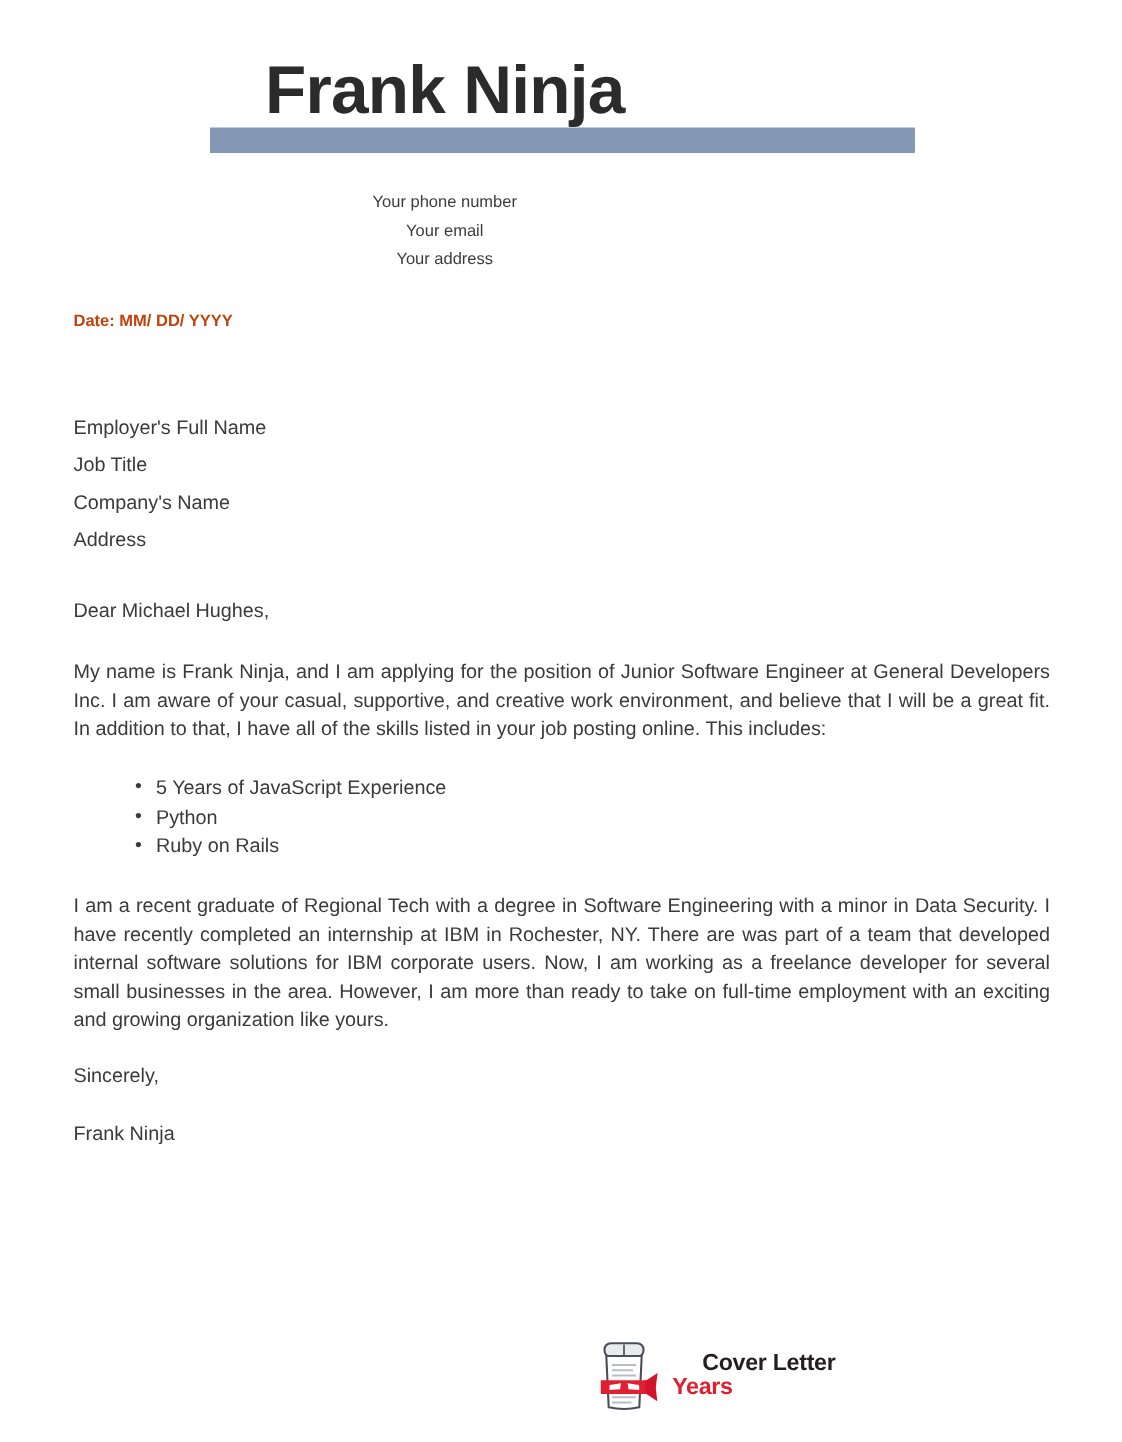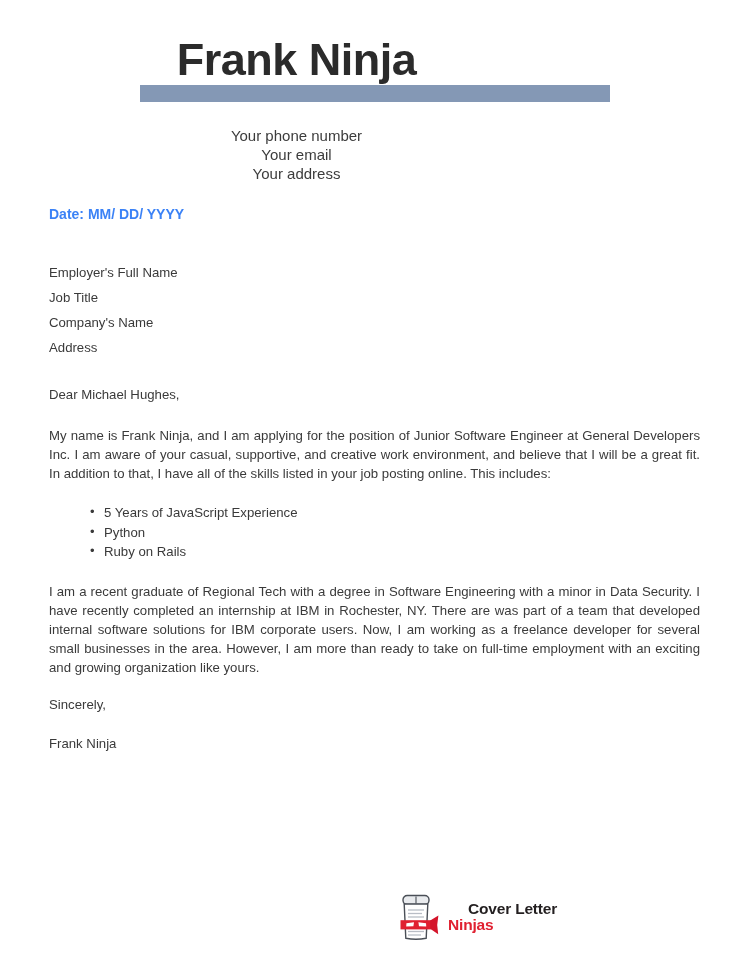--- a/index.html
+++ b/index.html
@@ -48,44 +48,44 @@
     letter-spacing: -0.5px;
     color: #2b2b2b;
     line-height: 1.0;
     z-index: 2;
   }
 
   
   .contact-block {
     margin-top: 14px;
     text-align: center;
-    font-size: 15px;
+    font-size: 11px;
     line-height: 19px;
     color: #3c3c3c;
   }
   .contact-line {
     display: block;
   }
 
   
   .letter-body {
     position: absolute;
     left: 49px;
     top: 205px;
     width: 651px;
     font-size: 13.2px;
     line-height: 19px;
     color: #3a3a3a;
   }
 
   .date-line {
     font-weight: bold;
-    font-size: 14px;
-    color: #3b82f6;
-    margin-bottom: 36px;
+    font-size: 11px;
+    color: #c2410c;
+    margin-bottom: 48px;
   }
 
   .recipient-block {
     margin-bottom: 25px;
   }
   .recipient-line {
     display: block;
     line-height: 25px;
   }
 
@@ -223,17 +223,17 @@
 
       <path d="M7.5 27.2 L38.5 27.2 L38.5 36.4 L7.5 36.4 Z" fill="#e02030"></path>
 
       <path d="M37.2 27.6 L45.4 22.4 L44.2 32.0 L45.2 41.2 L37.2 35.8 Z" fill="#d4142a"></path>
 
       <path d="M13.4 30.3 L21.0 29.2 L20.4 33.2 L13.2 33.6 Z" fill="#ffffff"></path>
       <path d="M25.4 29.2 L33.0 30.3 L33.2 33.6 L26.0 33.2 Z" fill="#ffffff"></path>
     </svg>
     <span class="logo-text">
       <span class="logo-text-top">Cover Letter</span>
-      <span class="logo-text-bottom">Ninjas</span>
+      <span class="logo-text-bottom">Years</span>
     </span>
   </div>
 
 </div>
 
 </body></html>

